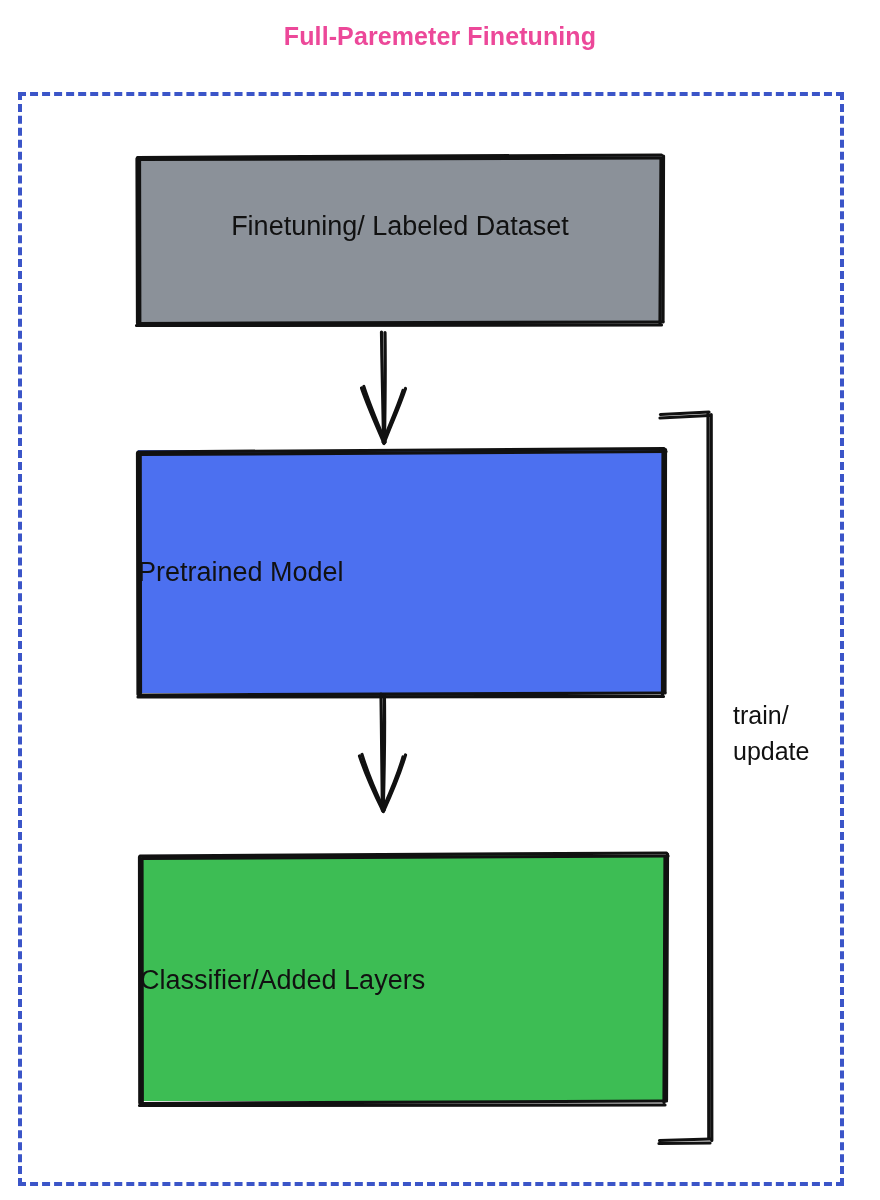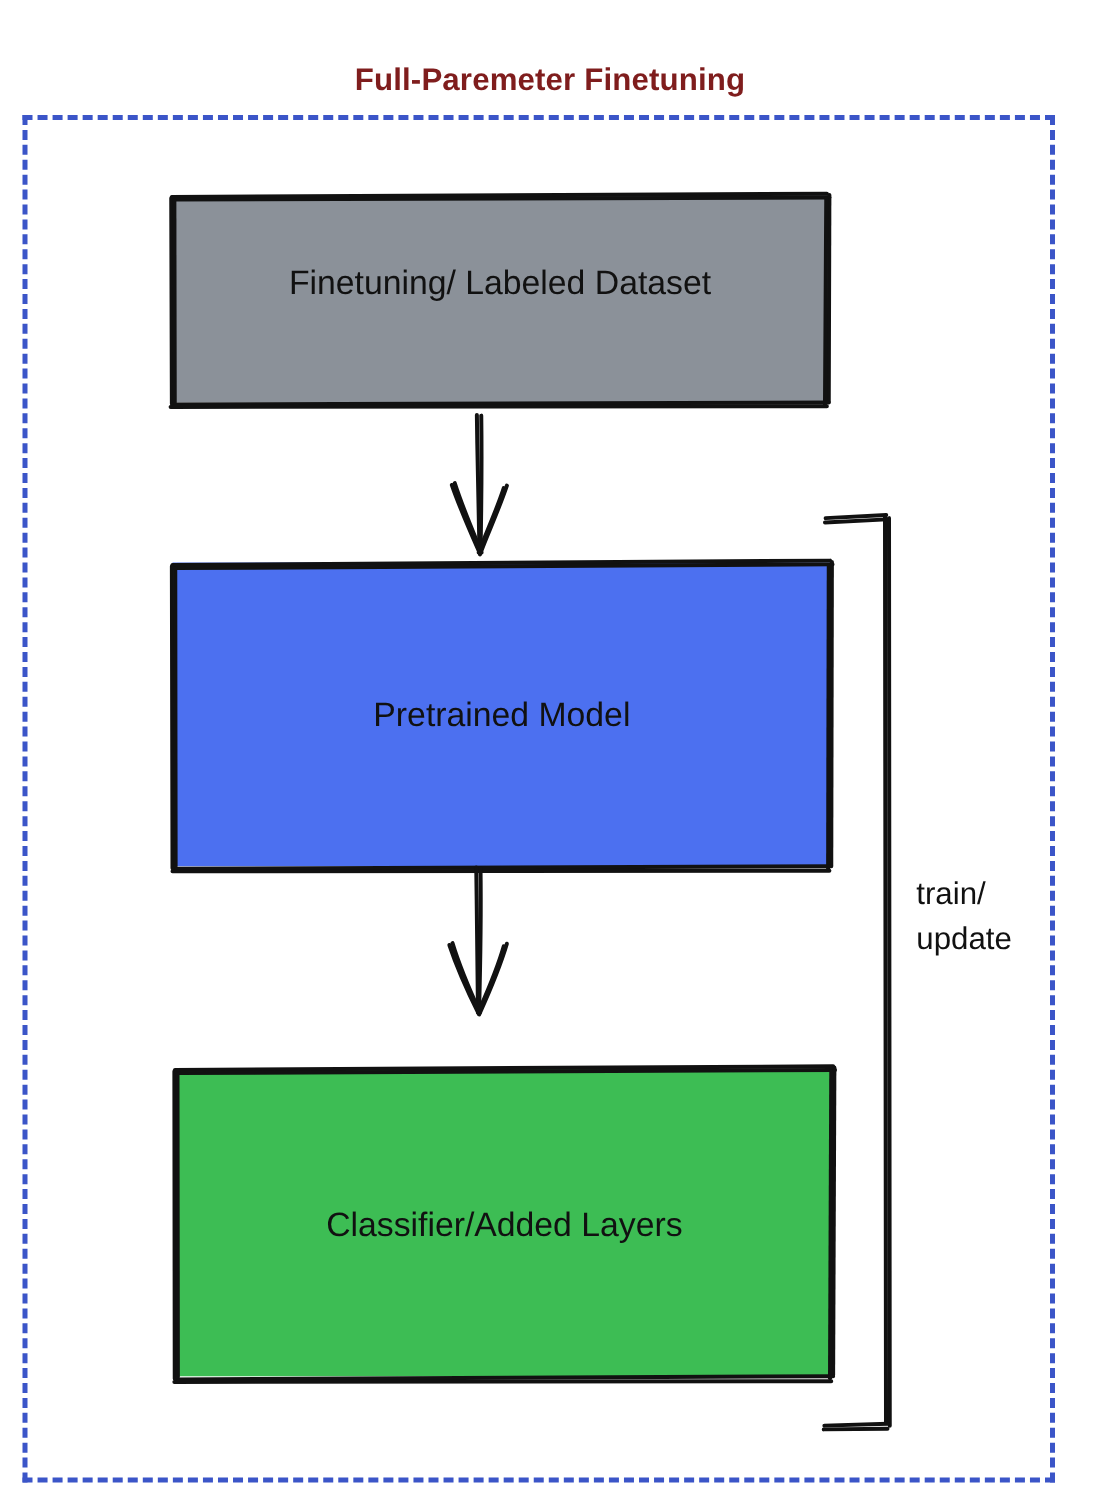--- a/index.html
+++ b/index.html
@@ -25,24 +25,23 @@
   
   .diagram-title {
     position: absolute;
     left: 0;
     top: 22px;
     width: 880px;
     text-align: center;
     font-size: 25px;
     font-weight: 700;
     letter-spacing: 0.1px;
-    color: #7f1d1d;
+    color: #ec4899;
     font-family: "Liberation Sans", sans-serif;
     white-space: nowrap;
-    margin-top: 28px;
   }
 
   
   .dashed-frame {
     position: absolute;
     left: 18px;
     top: 92px;
     width: 826px;
     height: 1094px;
     box-sizing: border-box;
@@ -56,21 +55,21 @@
     box-sizing: border-box;
   }
   .node .fill {
     position: absolute;
     inset: 0;
   }
   .node .label {
     position: absolute;
     left: 0;
     width: 100%;
-    text-align: center;
+    text-align: left;
     color: #111111;
     font-family: "Liberation Sans", sans-serif;
     font-size: 27px;
     font-weight: 400;
     white-space: nowrap;
   }
   .node svg.sketch {
     position: absolute;
     left: -10px;
     top: -10px;

